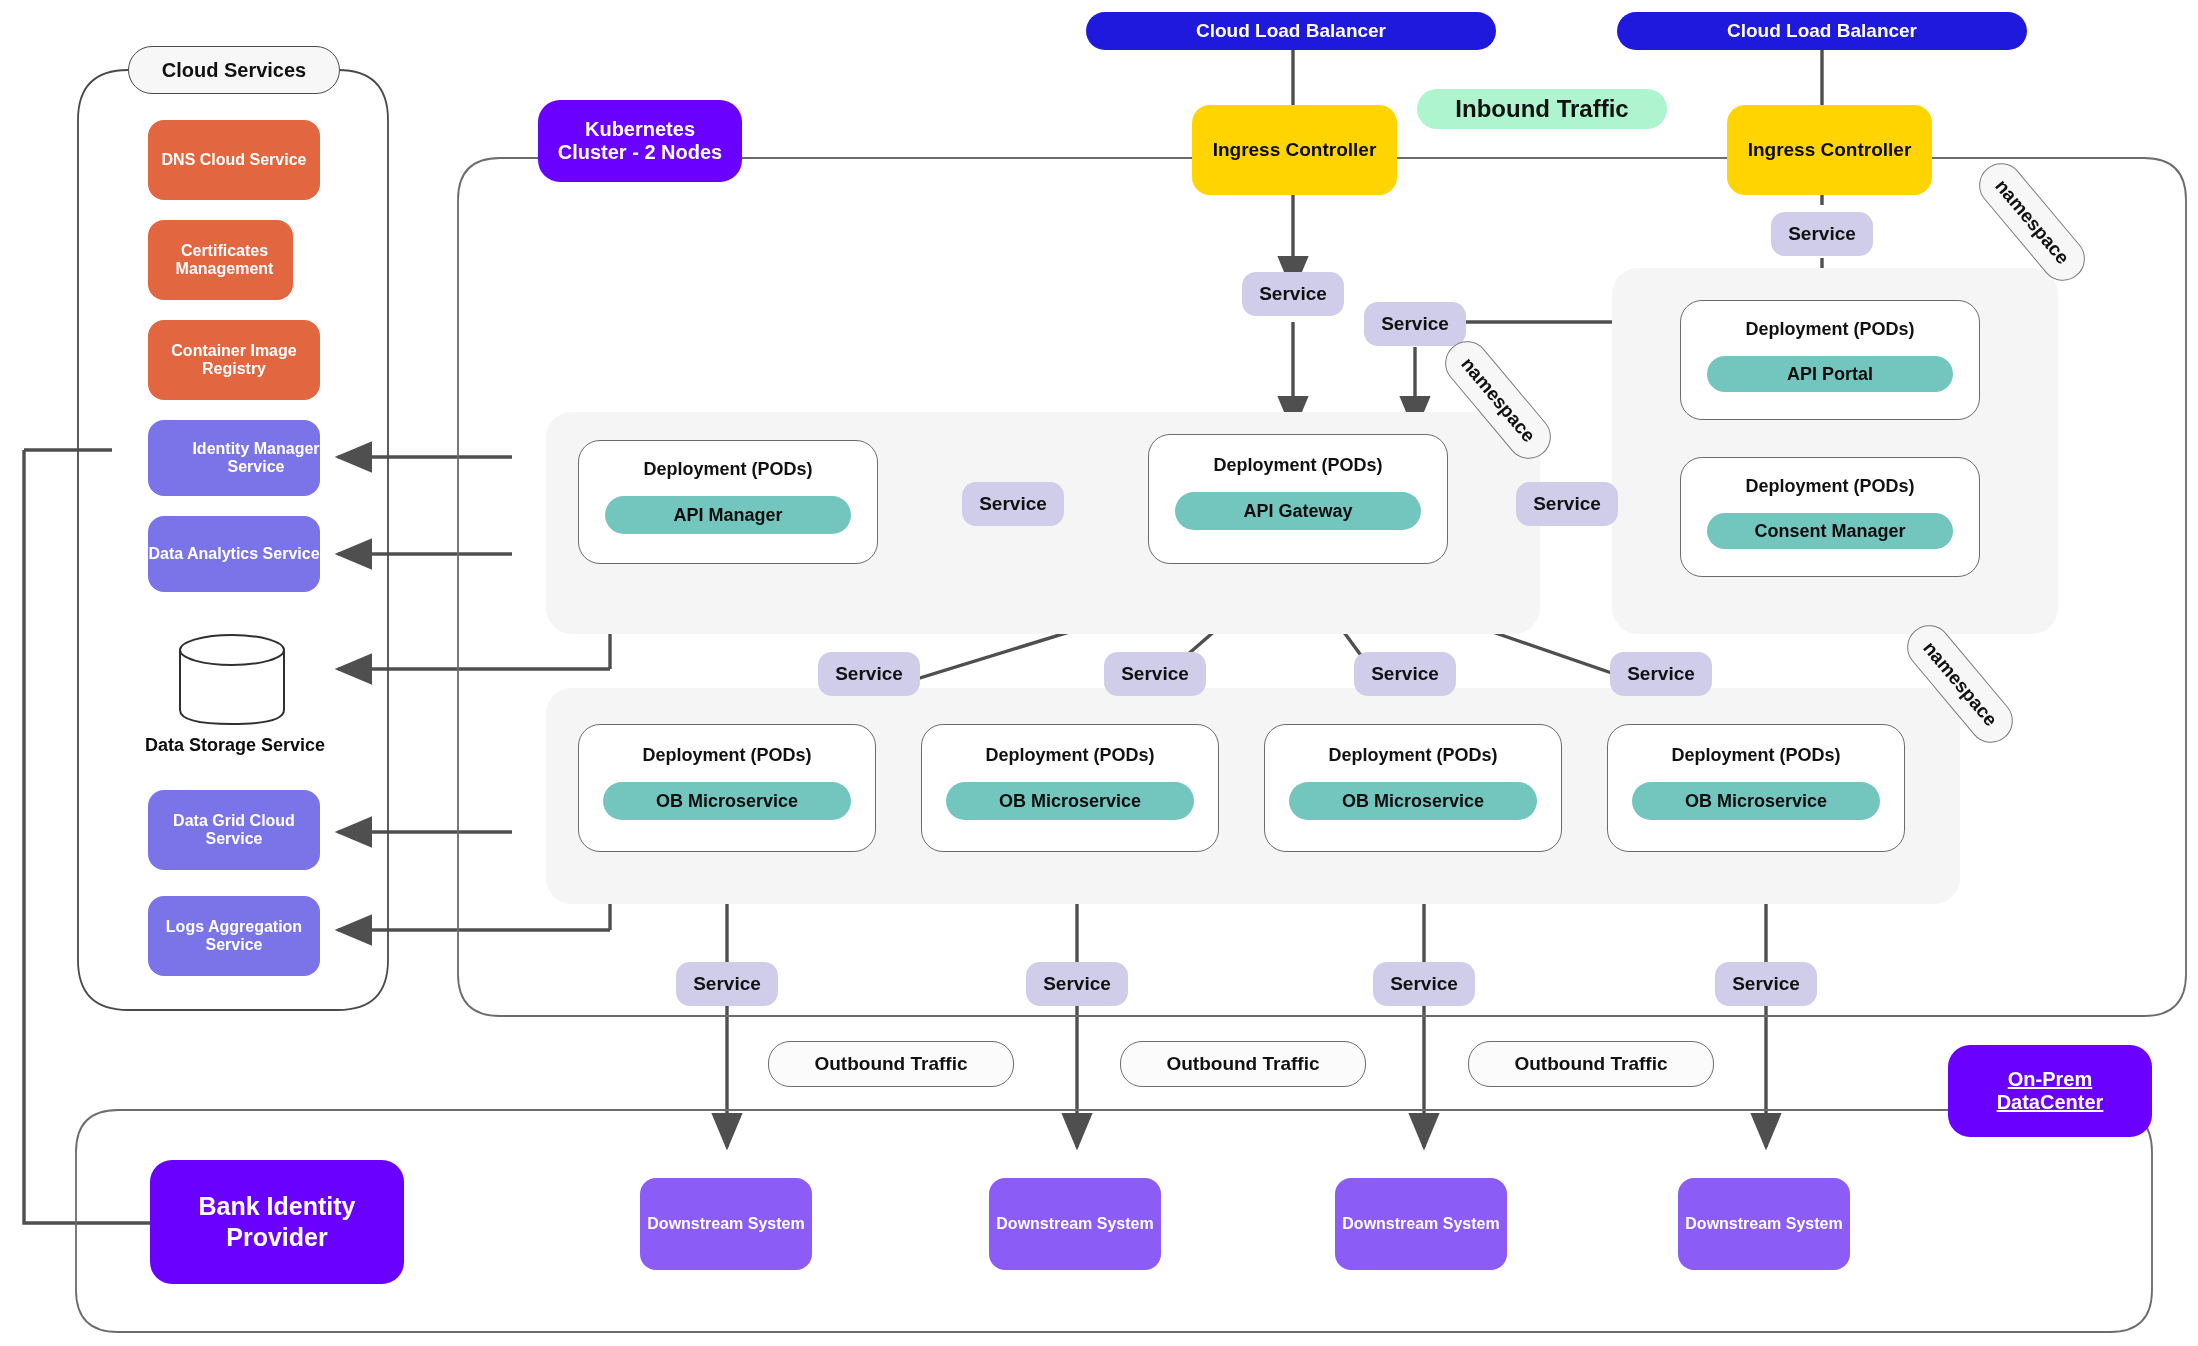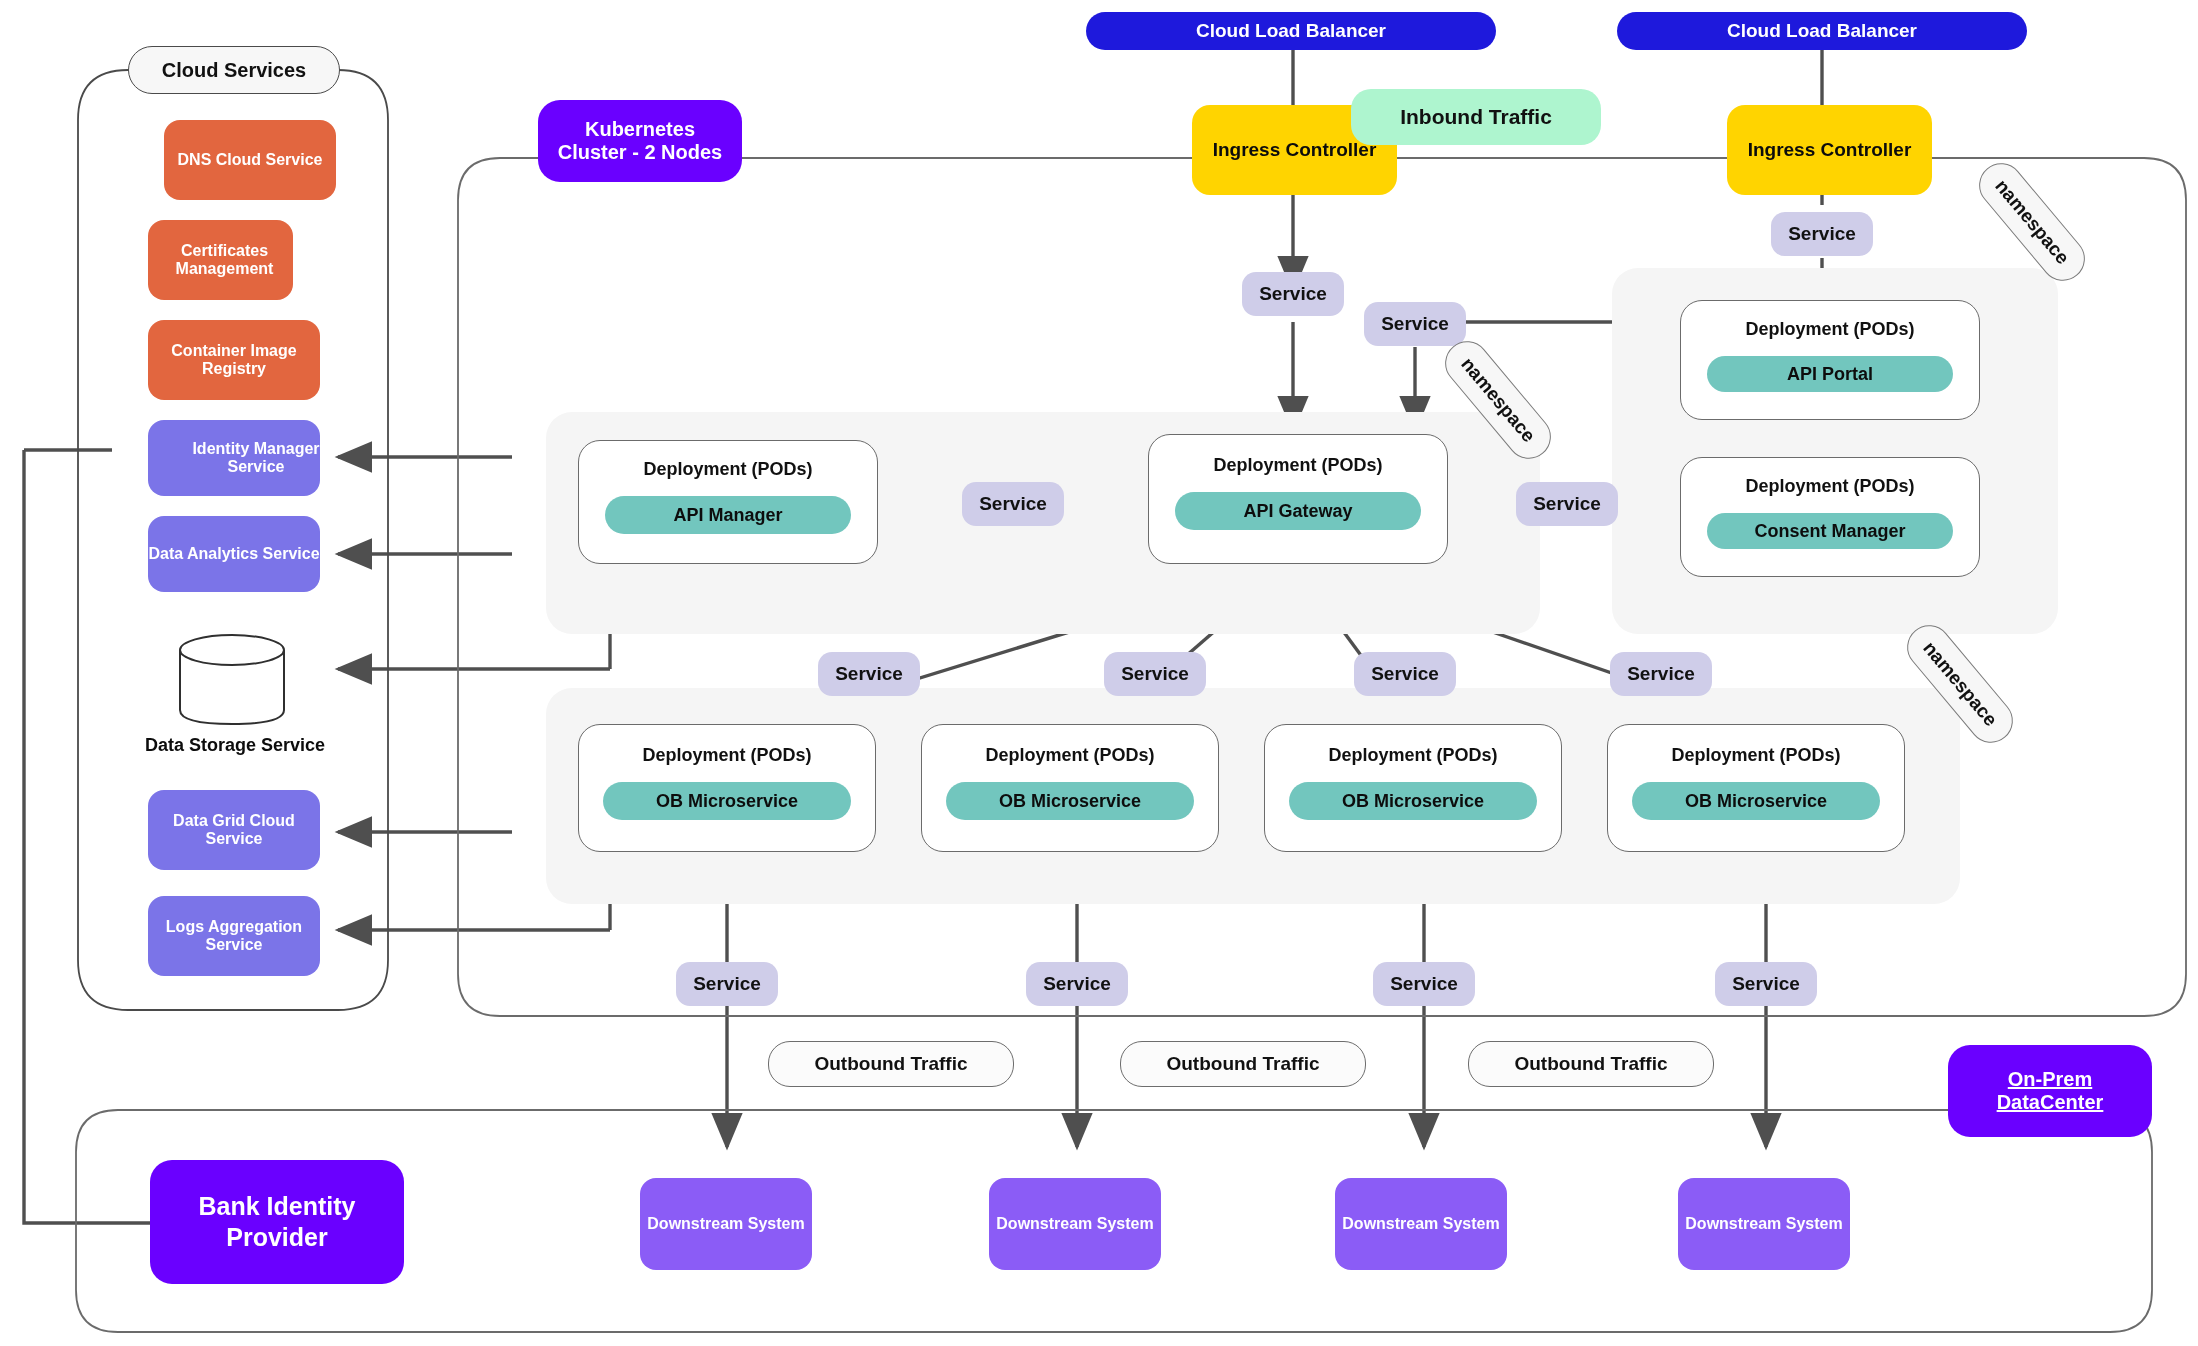--- a/index.html
+++ b/index.html
@@ -214,21 +214,21 @@
     </g>
 
     <g stroke="#2f2f2f" stroke-width="2" fill="#ffffff">
       <path d="M180,650 L180,710 q0,14 52,14 q52,0 52,-14 L284,650"></path>
       <ellipse cx="232" cy="650" rx="52" ry="15"></ellipse>
     </g>
   </svg>
 
   <div class="title-pill" style="left:128px; top:46px; width:212px; height:48px; font-size:20px;">Cloud Services</div>
 
-  <div class="cloud-svc orange" style="left:164px; top:120px; width:172px; height:80px; font-size:16px;">DNS Cloud Service</div>
+  <div class="cloud-svc orange" style="left:148px; top:120px; width:172px; height:80px; font-size:16px;">DNS Cloud Service</div>
   <div class="cloud-svc orange" style="left:148px; top:220px; width:145px; height:80px; font-size:16px;padding-left:8px;">Certificates Management</div>
   <div class="cloud-svc orange" style="left:148px; top:320px; width:172px; height:80px; font-size:16px;">Container Image Registry</div>
   <div class="cloud-svc periwinkle" style="left:148px; top:420px; width:172px; height:76px; font-size:16px;padding-left:44px;">Identity Manager Service</div>
   <div class="cloud-svc periwinkle" style="left:148px; top:516px; width:172px; height:76px; font-size:16px;">Data Analytics Service</div>
   <div class="cloud-svc periwinkle" style="left:148px; top:790px; width:172px; height:80px; font-size:16px;">Data Grid Cloud Service</div>
   <div class="cloud-svc periwinkle" style="left:148px; top:896px; width:172px; height:80px; font-size:16px;">Logs Aggregation Service</div>
 
   <div class="db-label" style="left:110px; top:715px; width:250px; font-size:18px;">Data Storage Service</div>
 
   <div class="purple-tag" style="left:538px; top:100px; width:204px; height:82px; font-size:20px; padding:0 10px;">Kubernetes Cluster - 2 Nodes</div>
@@ -238,21 +238,21 @@
   <div class="lb-box" style="left:1086px; top:12px; width:410px; height:38px; font-size:19px;">Cloud Load Balancer</div>
   <div class="lb-box" style="left:1617px; top:12px; width:410px; height:38px; font-size:19px;">Cloud Load Balancer</div>
 
   <div class="ingress-box" style="left:1192px; top:105px; width:205px; height:90px; font-size:19px;">
     <span style="white-space:pre-line;">Ingress Controller</span>
   </div>
   <div class="ingress-box" style="left:1727px; top:105px; width:205px; height:90px; font-size:19px;">
     <span style="white-space:pre-line;">Ingress Controller</span>
   </div>
 
-  <div class="inbound-pill" style="left:1351px; top:89px; width:250px; height:56px; font-size:21px;">Inbound Traffic</div>
+  <div class="inbound-pill" style="left:1417px; top:89px; width:250px; height:40px; font-size:24px;">Inbound Traffic</div>
 
   <div class="group-panel" style="left:546px; top:412px; width:994px; height:222px;"></div>
   <div class="group-panel" style="left:1612px; top:268px; width:446px; height:366px;"></div>
   <div class="group-panel" style="left:546px; top:688px; width:1414px; height:216px;"></div>
 
   <div class="ns-pill" style="left:1428px; top:378px; width:140px; height:44px; font-size:19px; transform:rotate(50deg);">namespace</div>
   <div class="ns-pill" style="left:1962px; top:200px; width:140px; height:44px; font-size:19px; transform:rotate(50deg);">namespace</div>
   <div class="ns-pill" style="left:1890px; top:662px; width:140px; height:44px; font-size:19px; transform:rotate(50deg);">namespace</div>
 
   <div class="deployment-card" style="left:578px; top:440px; width:300px; height:124px; padding-top:18px;">

